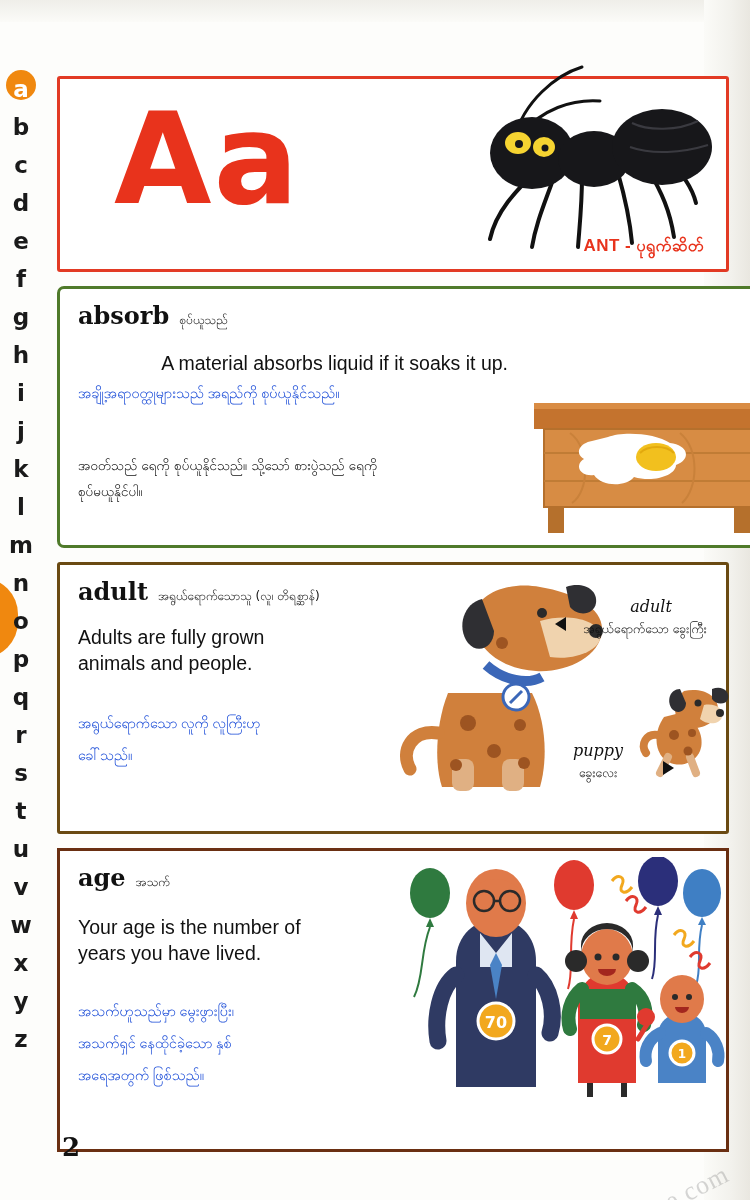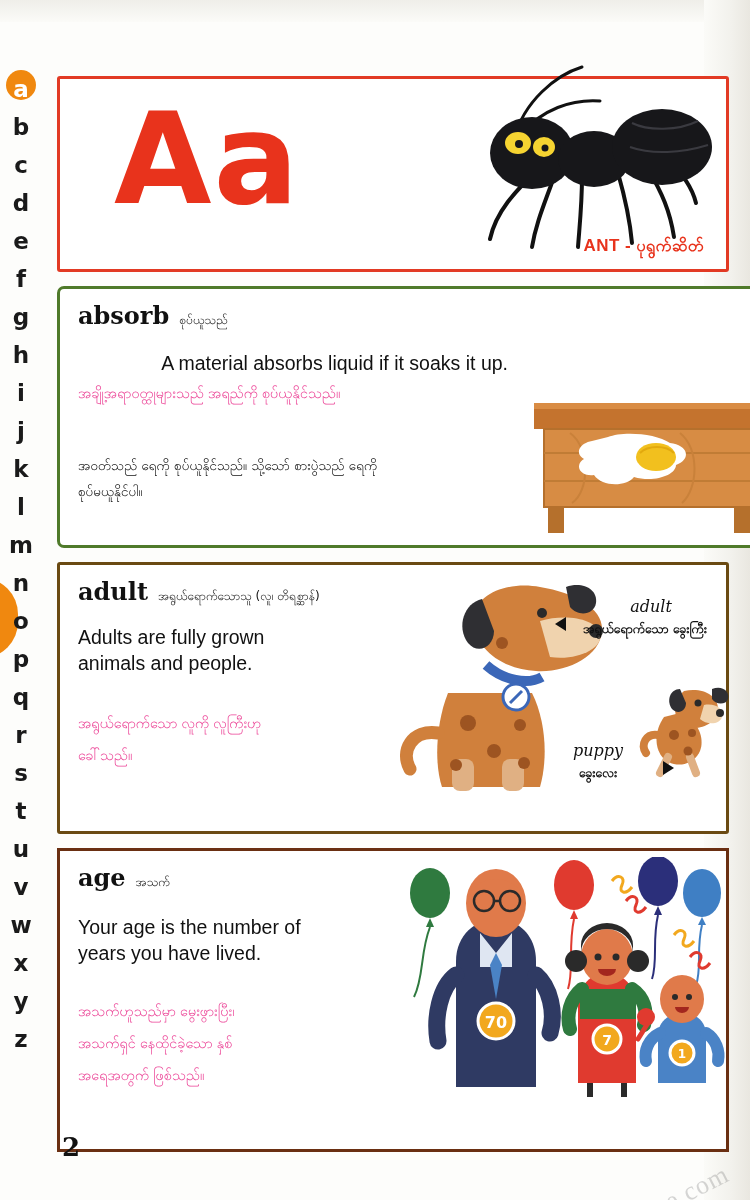--- a/index.html
+++ b/index.html
@@ -167,23 +167,23 @@
   }
   .def-en {
     position: absolute;
     font-family: "Liberation Sans", sans-serif;
     font-size: 19.5px;
     color: #111111;
     line-height: 1.45;
   }
   .def-mm {
     position: absolute;
-    font-family: Liberation Sans, sans-serif;
+    font-family: Liberation Serif, serif;
     font-size: 14.5px;
-    color: #ec4899;
+    color: #1d4ed8;
     line-height: 1.75;
   }
   .ex-en {
     position: absolute;
     font-family: "DejaVu Serif", serif;
     font-size: 15px;
     color: #111111;
     line-height: 1.4;
   }
   .ex-mm {
@@ -228,21 +228,20 @@
     text-align: center;
     white-space: nowrap;
   }
   .caption-mm {
     position: absolute;
     font-family: "DejaVu Sans", sans-serif;
     font-size: 12.5px;
     color: #111;
     text-align: center;
     white-space: nowrap;
-    font-weight: bold;
   }
   .tri {
     position: absolute;
     width: 0; height: 0;
   }
   .tri-left {
     border-top: 7px solid transparent;
     border-bottom: 7px solid transparent;
     border-right: 11px solid #111;
   }

